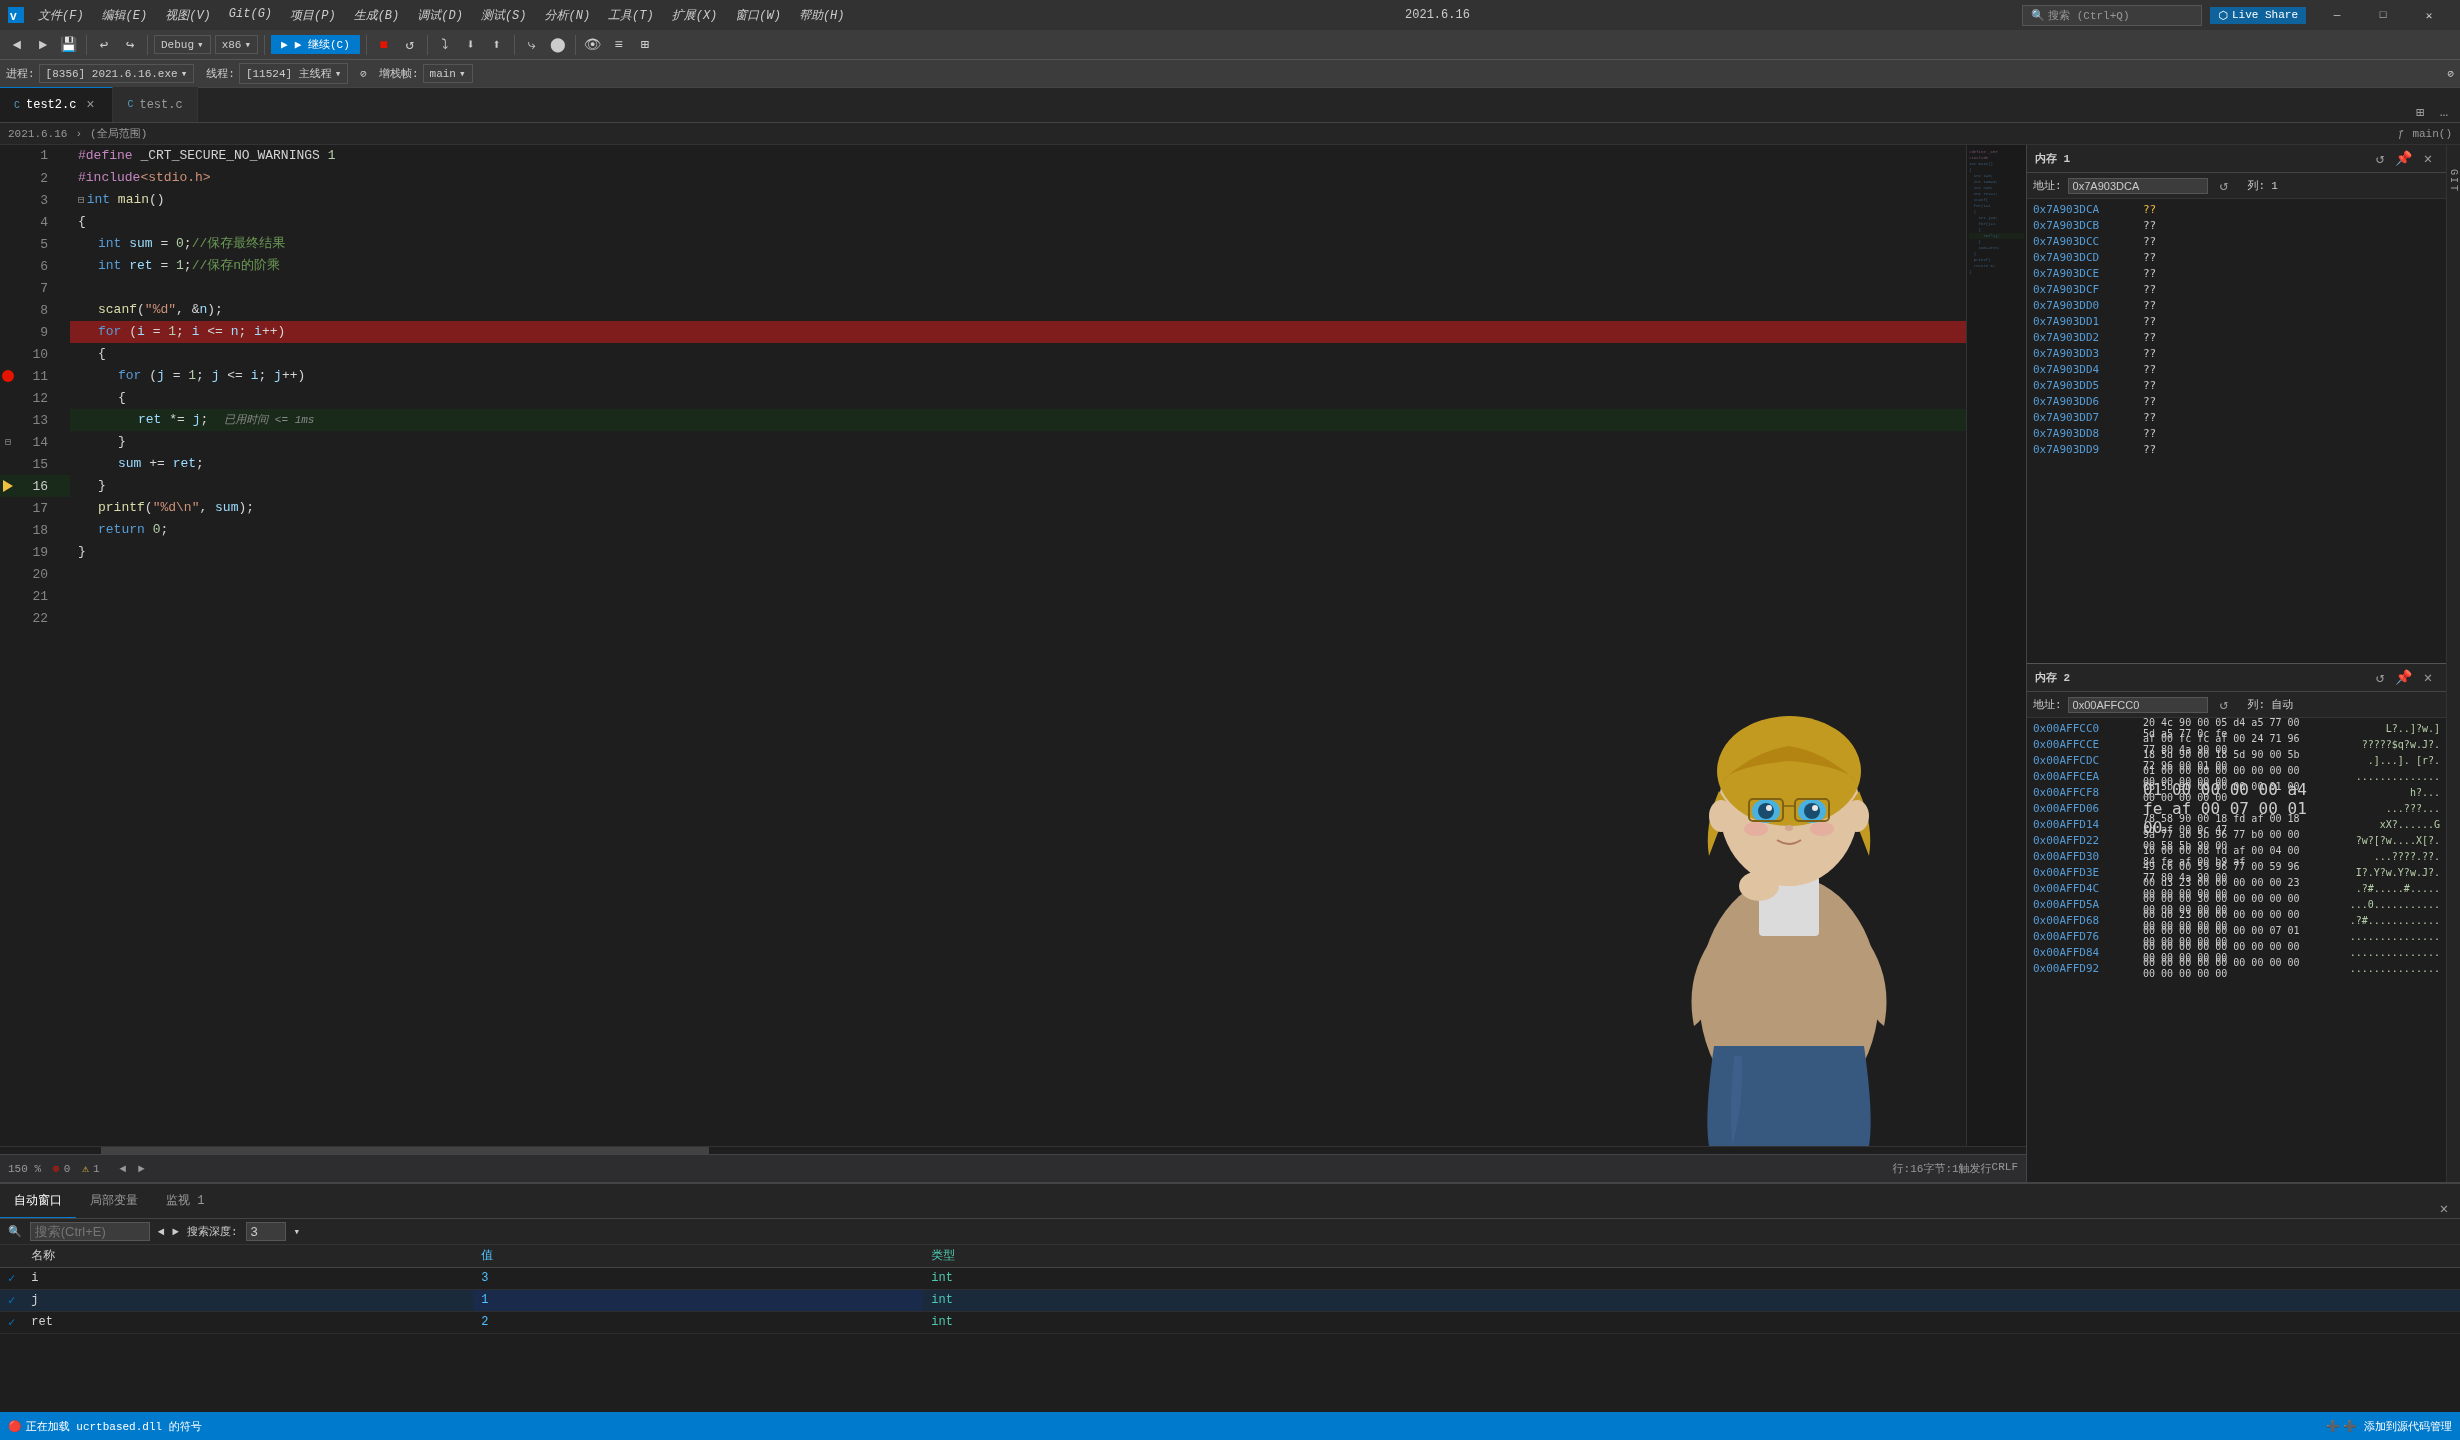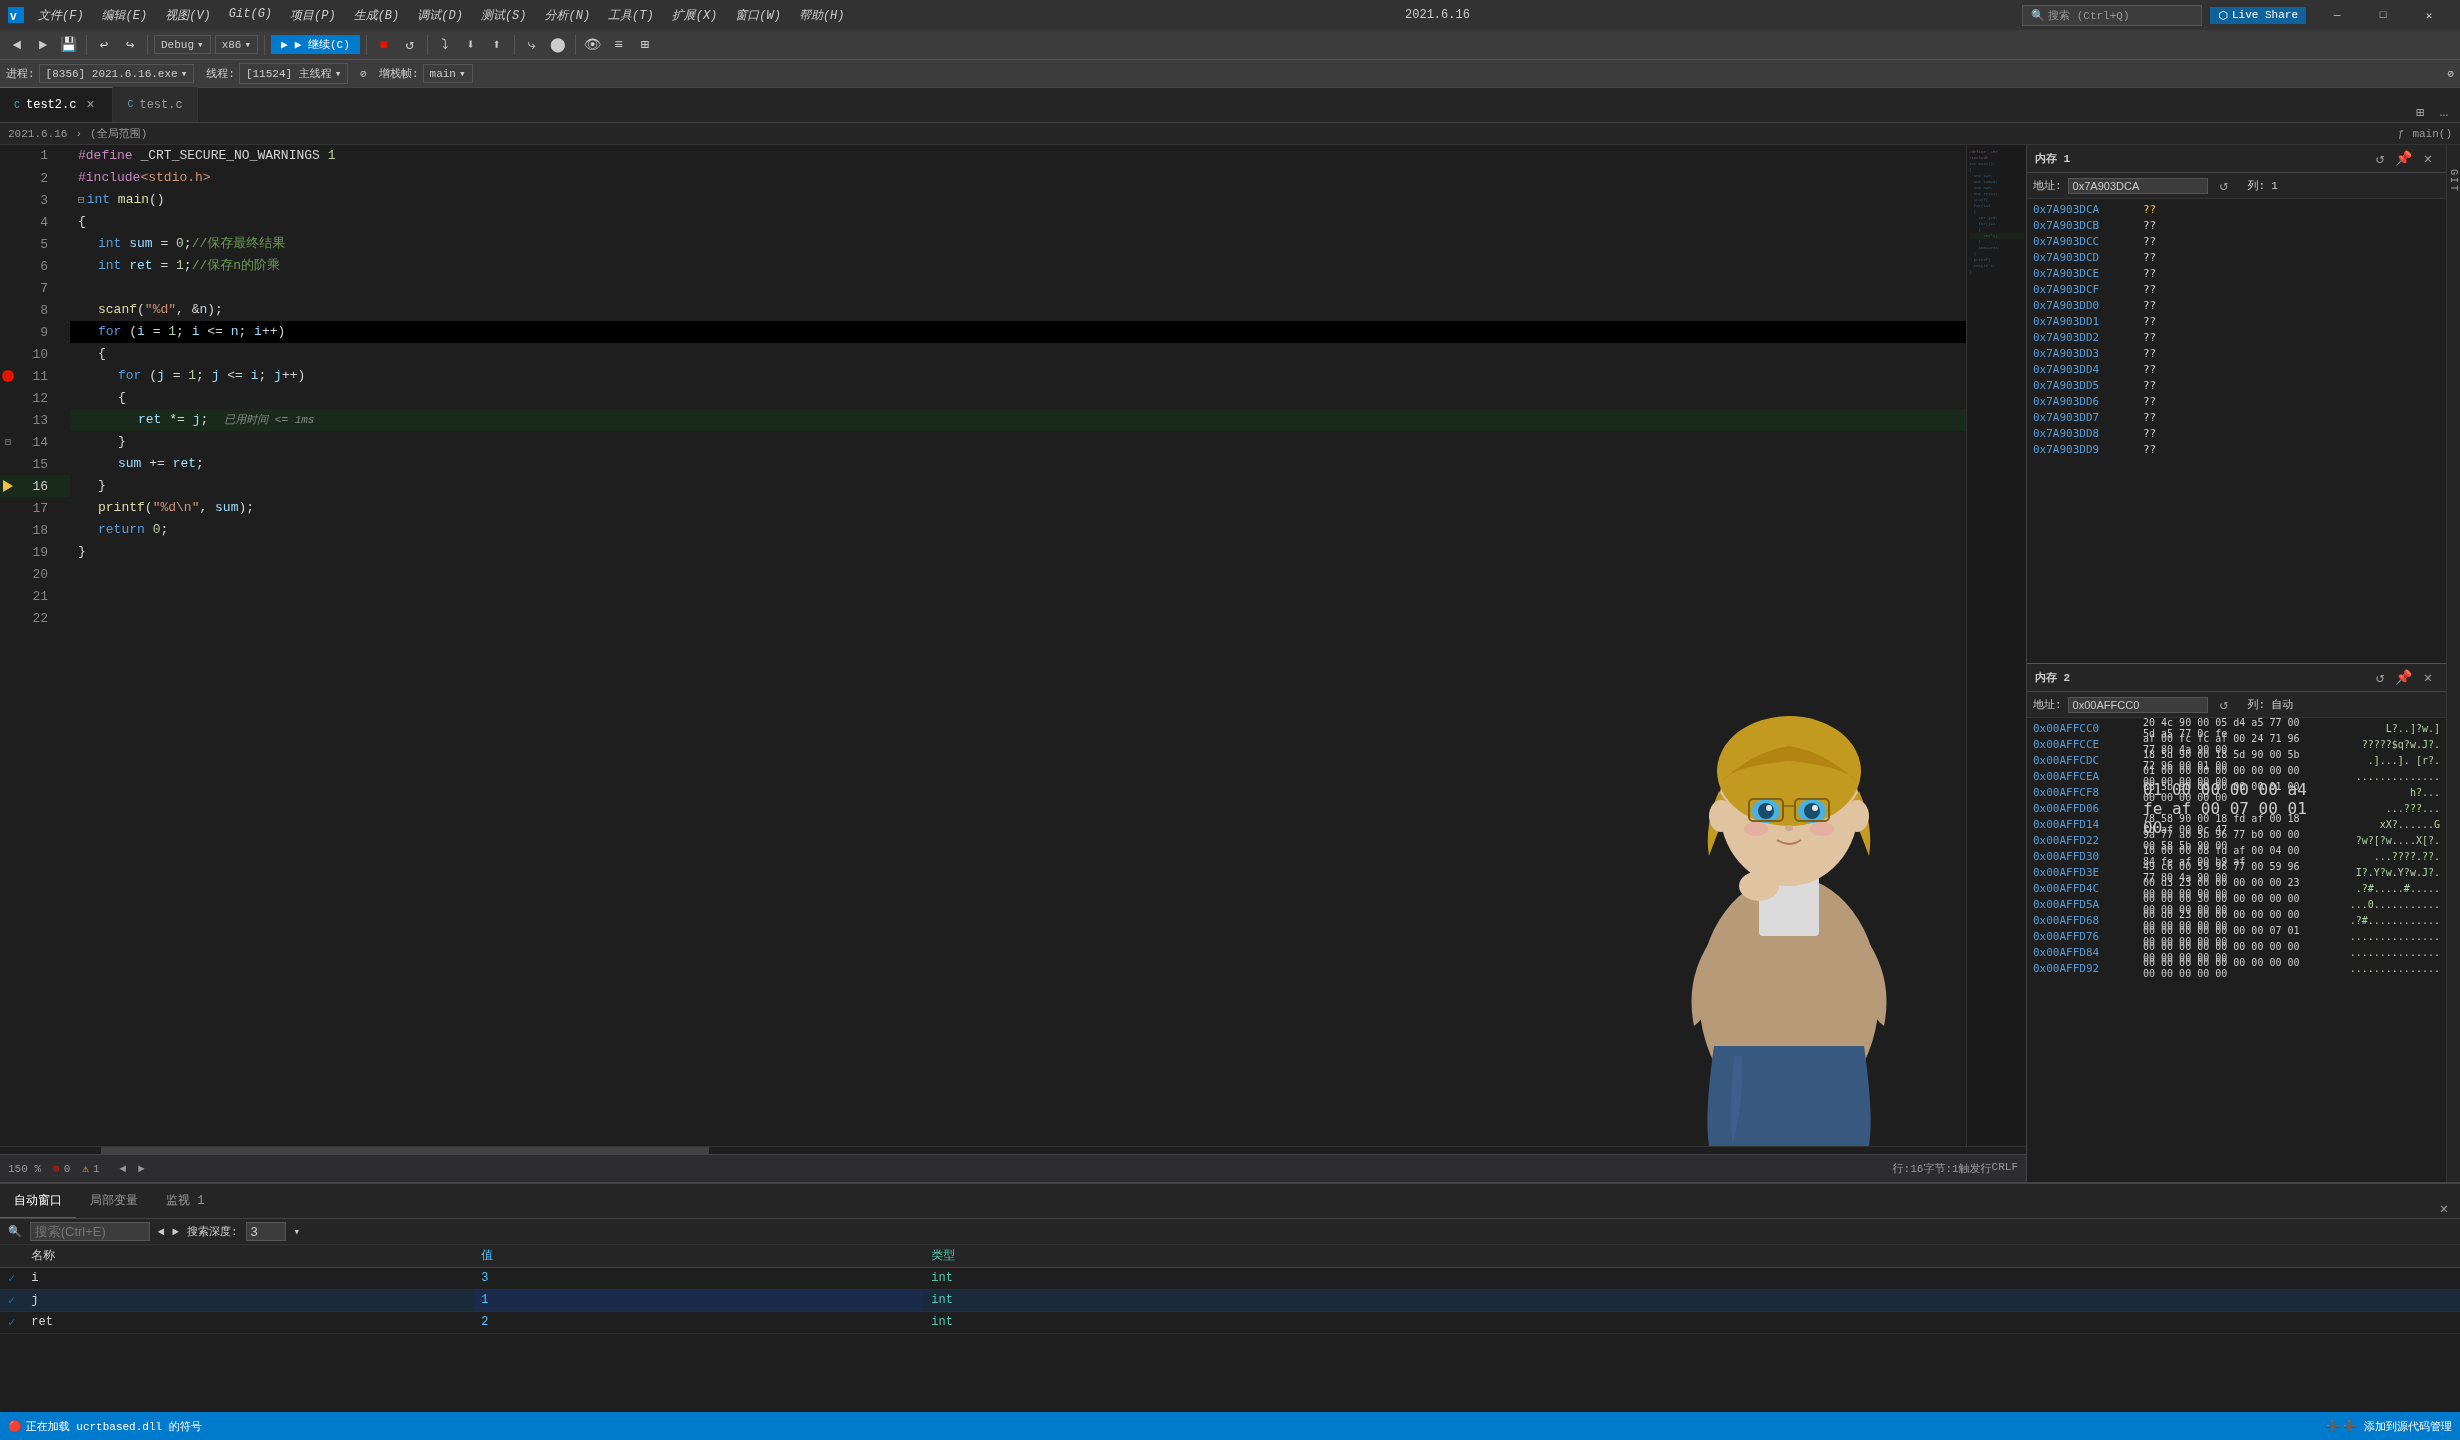--- a/index.html
+++ b/index.html
@@ -699,21 +699,21 @@
           <div style="height:22px; padding-left:8px; display:flex; align-items:center;">
             <span style="margin-left:20px;"><span class="kw">int</span>&nbsp;<span class="var">ret</span>&nbsp;=&nbsp;<span class="num">1</span>;<span class="cmt">//保存n的阶乘</span></span>
           </div>
 
           <div style="height:22px; padding-left:8px;"></div>
 
           <div style="height:22px; padding-left:8px; display:flex; align-items:center;">
             <span style="margin-left:20px;"><span class="fn">scanf</span>(<span class="str">"%d"</span>,&nbsp;&amp;<span class="var">n</span>);</span>
           </div>
 
-          <div style="height:22px; padding-left:8px; display:flex; align-items:center; background:#000000;">
+          <div style="height:22px; padding-left:8px; display:flex; align-items:center; background:#7f1d1d;">
             <span style="margin-left:20px;"><span class="kw">for</span>&nbsp;(<span class="var">i</span>&nbsp;=&nbsp;<span class="num">1</span>;&nbsp;<span class="var">i</span>&nbsp;&lt;=&nbsp;<span class="var">n</span>;&nbsp;<span class="var">i</span>++)</span>
           </div>
 
           <div style="height:22px; padding-left:8px; display:flex; align-items:center;">
             <span style="margin-left:20px;">{</span>
           </div>
 
 
           <div style="height:22px; padding-left:8px; display:flex; align-items:center;">
             <span style="margin-left:40px;"><span class="kw">for</span>&nbsp;(<span class="var">j</span>&nbsp;=&nbsp;<span class="num">1</span>;&nbsp;<span class="var">j</span>&nbsp;&lt;=&nbsp;<span class="var">i</span>;&nbsp;<span class="var">j</span>++)</span>

